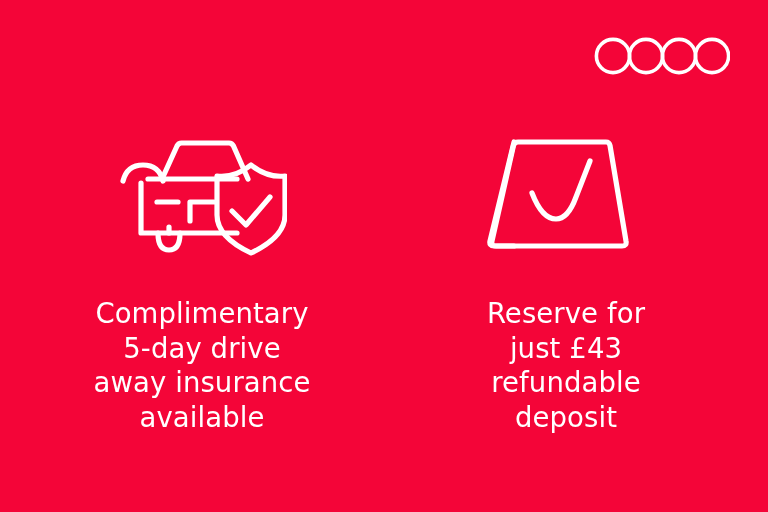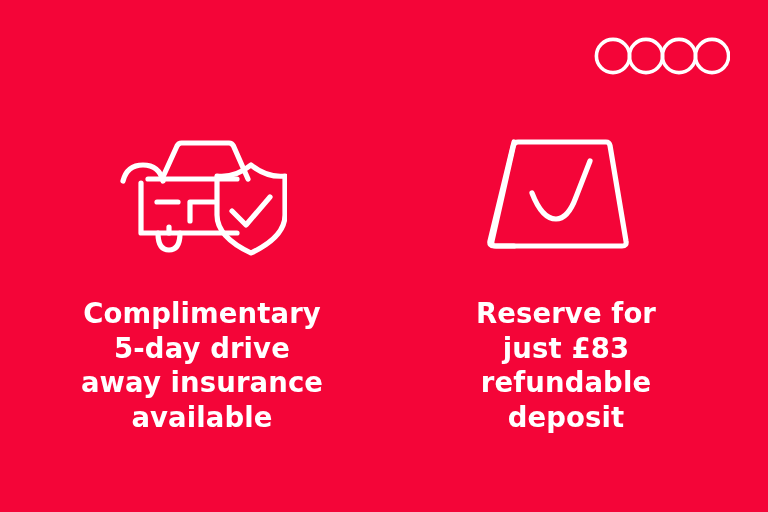--- a/index.html
+++ b/index.html
@@ -52,21 +52,21 @@
     align-items: center;
     justify-content: center;
   }
   .feature-icon svg { display: block; }
 
   .feature-text {
     margin-top: 38px;
     color: #FFFFFF;
     font-size: 27.5px;
     line-height: 34.5px;
-    font-weight: 700;
+    font-weight: 400;
     letter-spacing: 0.1px;
     text-align: center;
     white-space: pre-line;
   }
 </style>
 </head>
 <body>
 
 <div class="promo-banner">
 
@@ -117,19 +117,19 @@
         <svg width="160" height="125" viewBox="0 0 160 125" xmlns="http://www.w3.org/2000/svg" fill="none" stroke="#FFFFFF" stroke-width="5.2" stroke-linecap="round" stroke-linejoin="round">
 
           <path d="M32 11 Q28.5 11 27.5 14.5 L6 110 Q5 115 10 115 L136 115 Q141 115 140 110 L124 14.5 Q123.3 11 120 11 Z"></path>
 
           <path d="M28 11 L4 110 Q3 115 8 115 L28 115"></path>
 
           <path d="M46 62 Q56 88 70 88 Q82 88 90 66 L104 30"></path>
         </svg>
       </div>
       <div class="feature-text">Reserve for
-just £83
+just £43
 refundable
 deposit</div>
     </div>
 
   </div>
 </div>
 
 </body></html>

